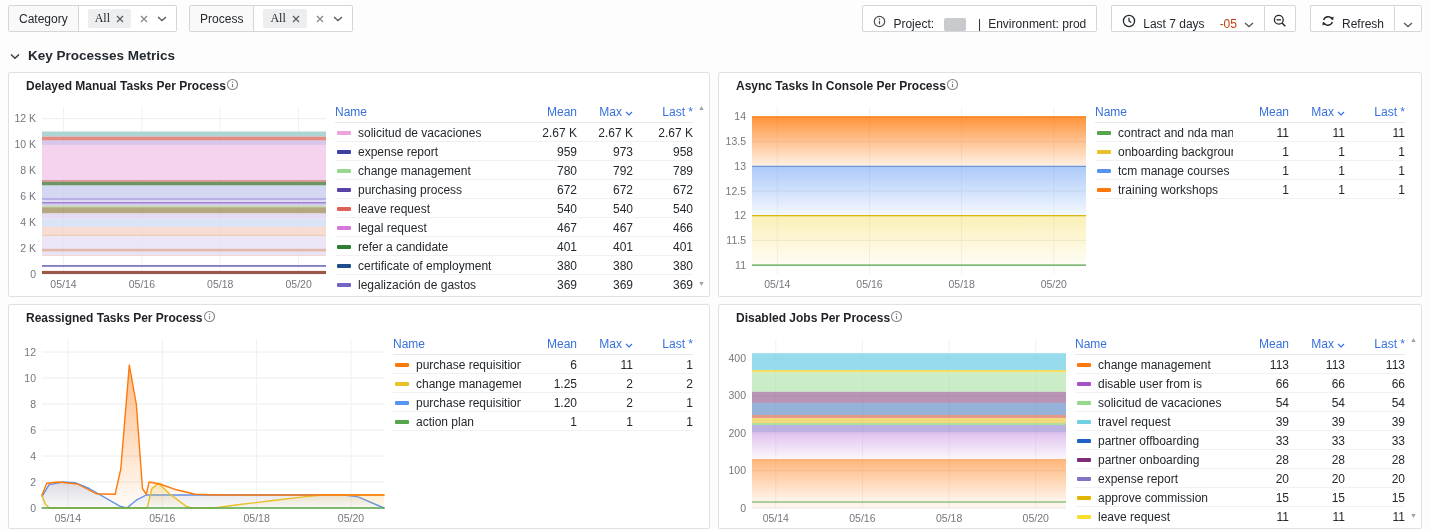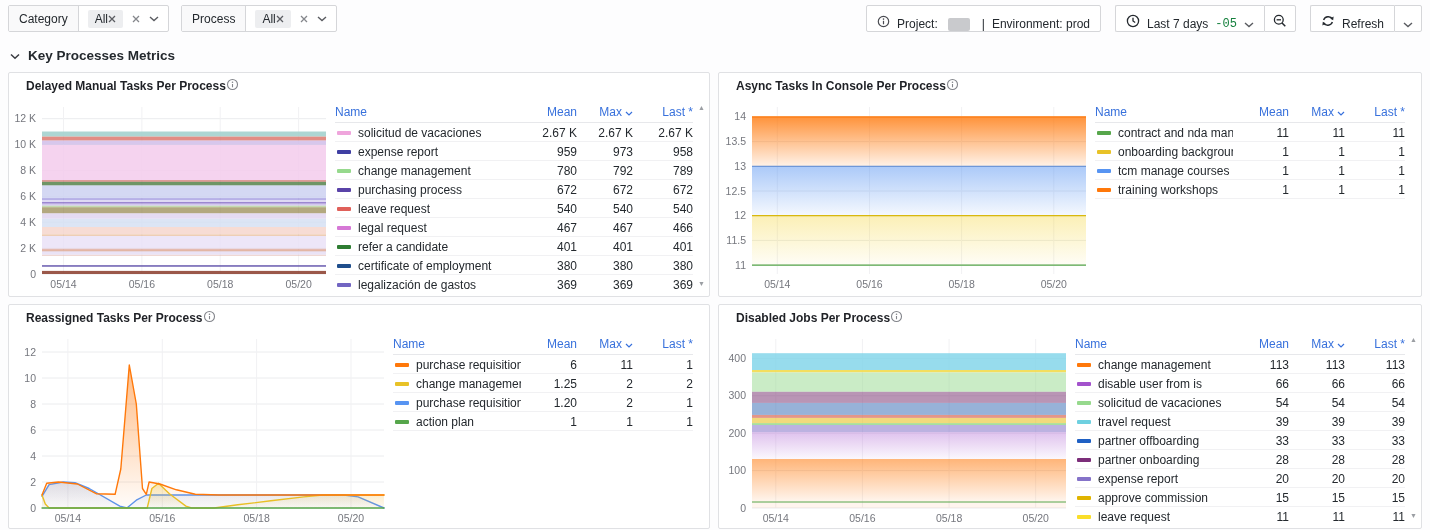--- a/index.html
+++ b/index.html
@@ -4,27 +4,27 @@
 <style>
   * { box-sizing: border-box; margin: 0; padding: 0; }
   html,body { width:1430px; height:530px; background:#FDFDFE; font-family:"Liberation Sans",sans-serif; color:#24292E; overflow:hidden; }
 
   
   .toolbar { display:flex; justify-content:space-between; align-items:center; padding:5px 8px 2px; }
   .tb-left { display:flex; gap:12px; }
   .filter-group { display:flex; align-items:center; border:1px solid #D5D6D9; border-radius:2px; height:27px; background:#fff; }
   .filter-label { padding:0 10px; font-size:12px; display:flex; align-items:center; height:100%; border-right:1px solid #D5D6D9; background:#F9F9FA; }
   .filter-value { display:flex; align-items:center; gap:9px; padding:0 9px; }
-  .chip { display:flex; align-items:center; background:#EDEEF0; border-radius:2px; padding:2px 7px; font-size:12px; cursor:pointer; }
+  .chip { display:flex; align-items:center; gap:6px; background:#EDEEF0; border-radius:2px; padding:2px 7px; font-size:12px; cursor:pointer;font-family:Liberation Serif, serif; }
   .icon-btn { display:flex; align-items:center; cursor:pointer; }
 
   .tb-right { display:flex; gap:8px; align-items:center; }
   .tb-btn { display:flex; align-items:flex-end; gap:7px; border:1px solid #D5D6D9; border-radius:2px; background:#fff; height:27px; padding:0 10px; font-size:12px; color:#24292E; cursor:pointer; white-space:nowrap; }
   .redacted { display:inline-block; width:22px; height:13px; background:#C9CACD; border-radius:2px; margin:0 5px 0 3px; }
-  .tz { color:#15803d; margin-left:0;font-family:Liberation Mono, monospace; }
+  .tz { color:#c2410c; margin-left:8px; }
   .btn-pair { display:flex;padding-left:6px; }
   .btn-pair .tb-btn:first-child { border-right:none; border-radius:2px 0 0 2px; }
   .btn-pair .tb-btn:last-child { border-radius:0 2px 2px 0; padding:0 8px; }
 
   
   .row-header { display:flex; align-items:center; gap:8px; margin:12px 0 8px 10px; cursor:pointer; }
   .row-header .title { font-size:13.5px; font-weight:700; }
 
   
   .prow { display:flex; gap:8px; margin:0 8px 7px; }

